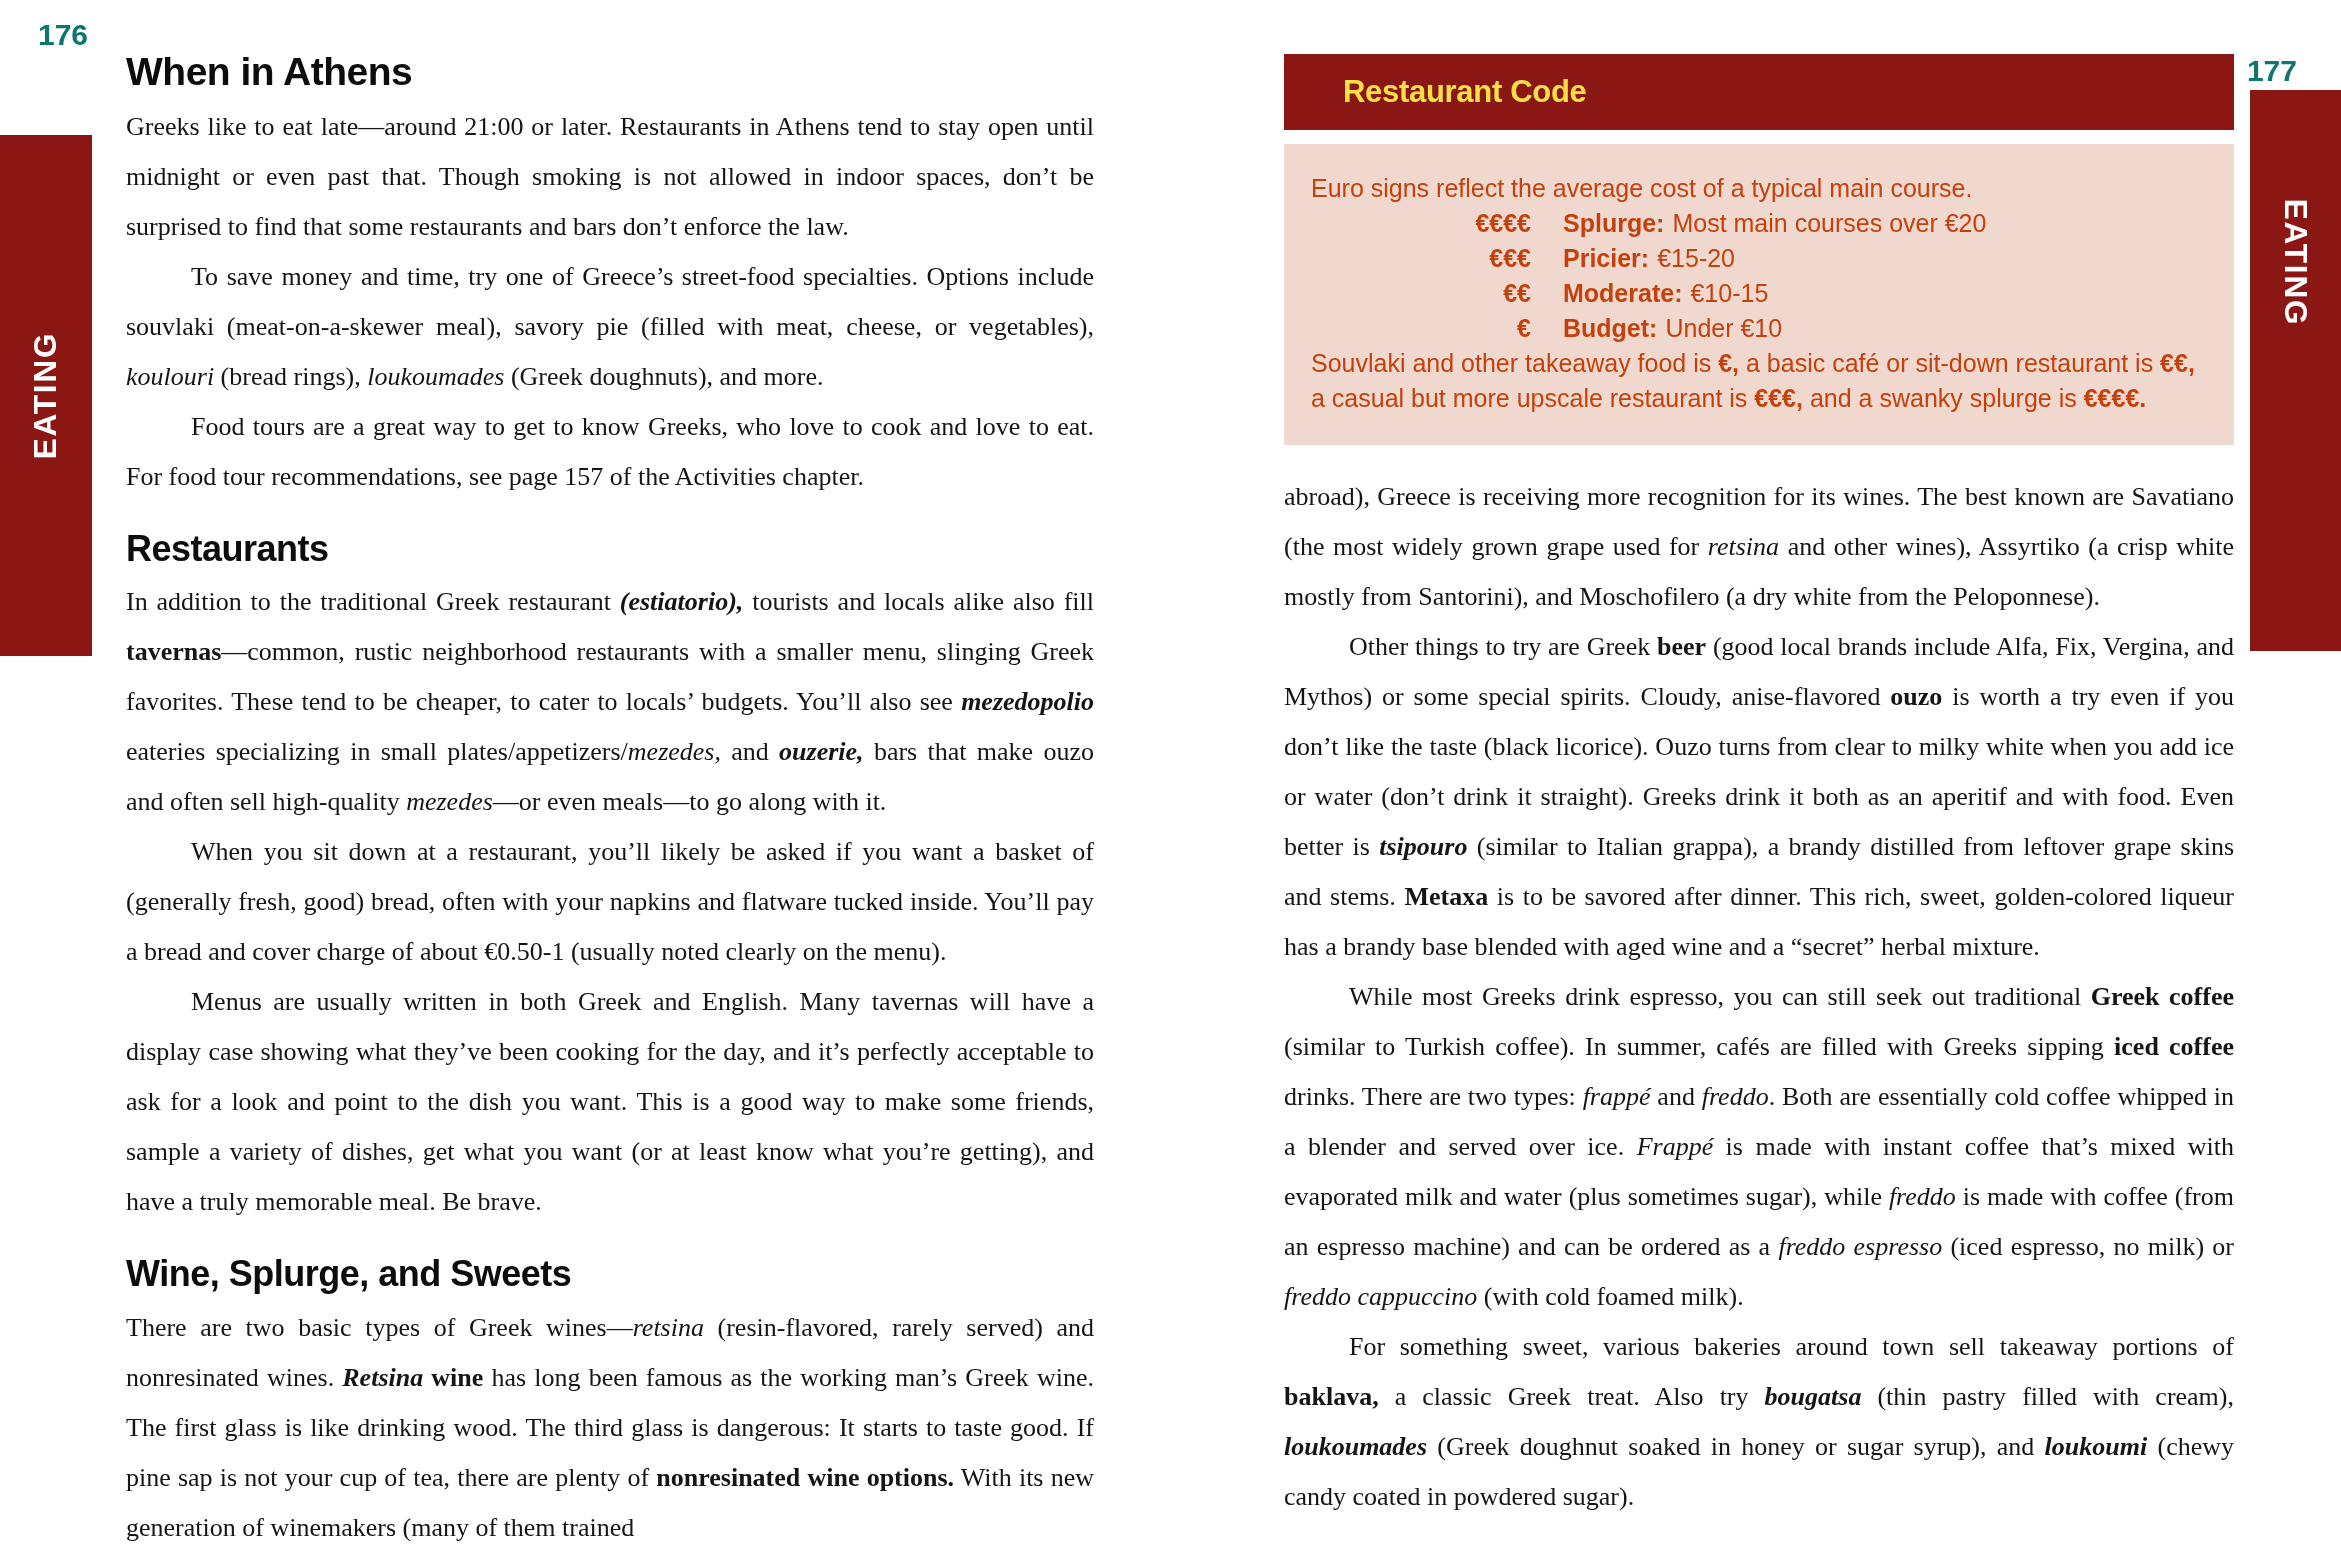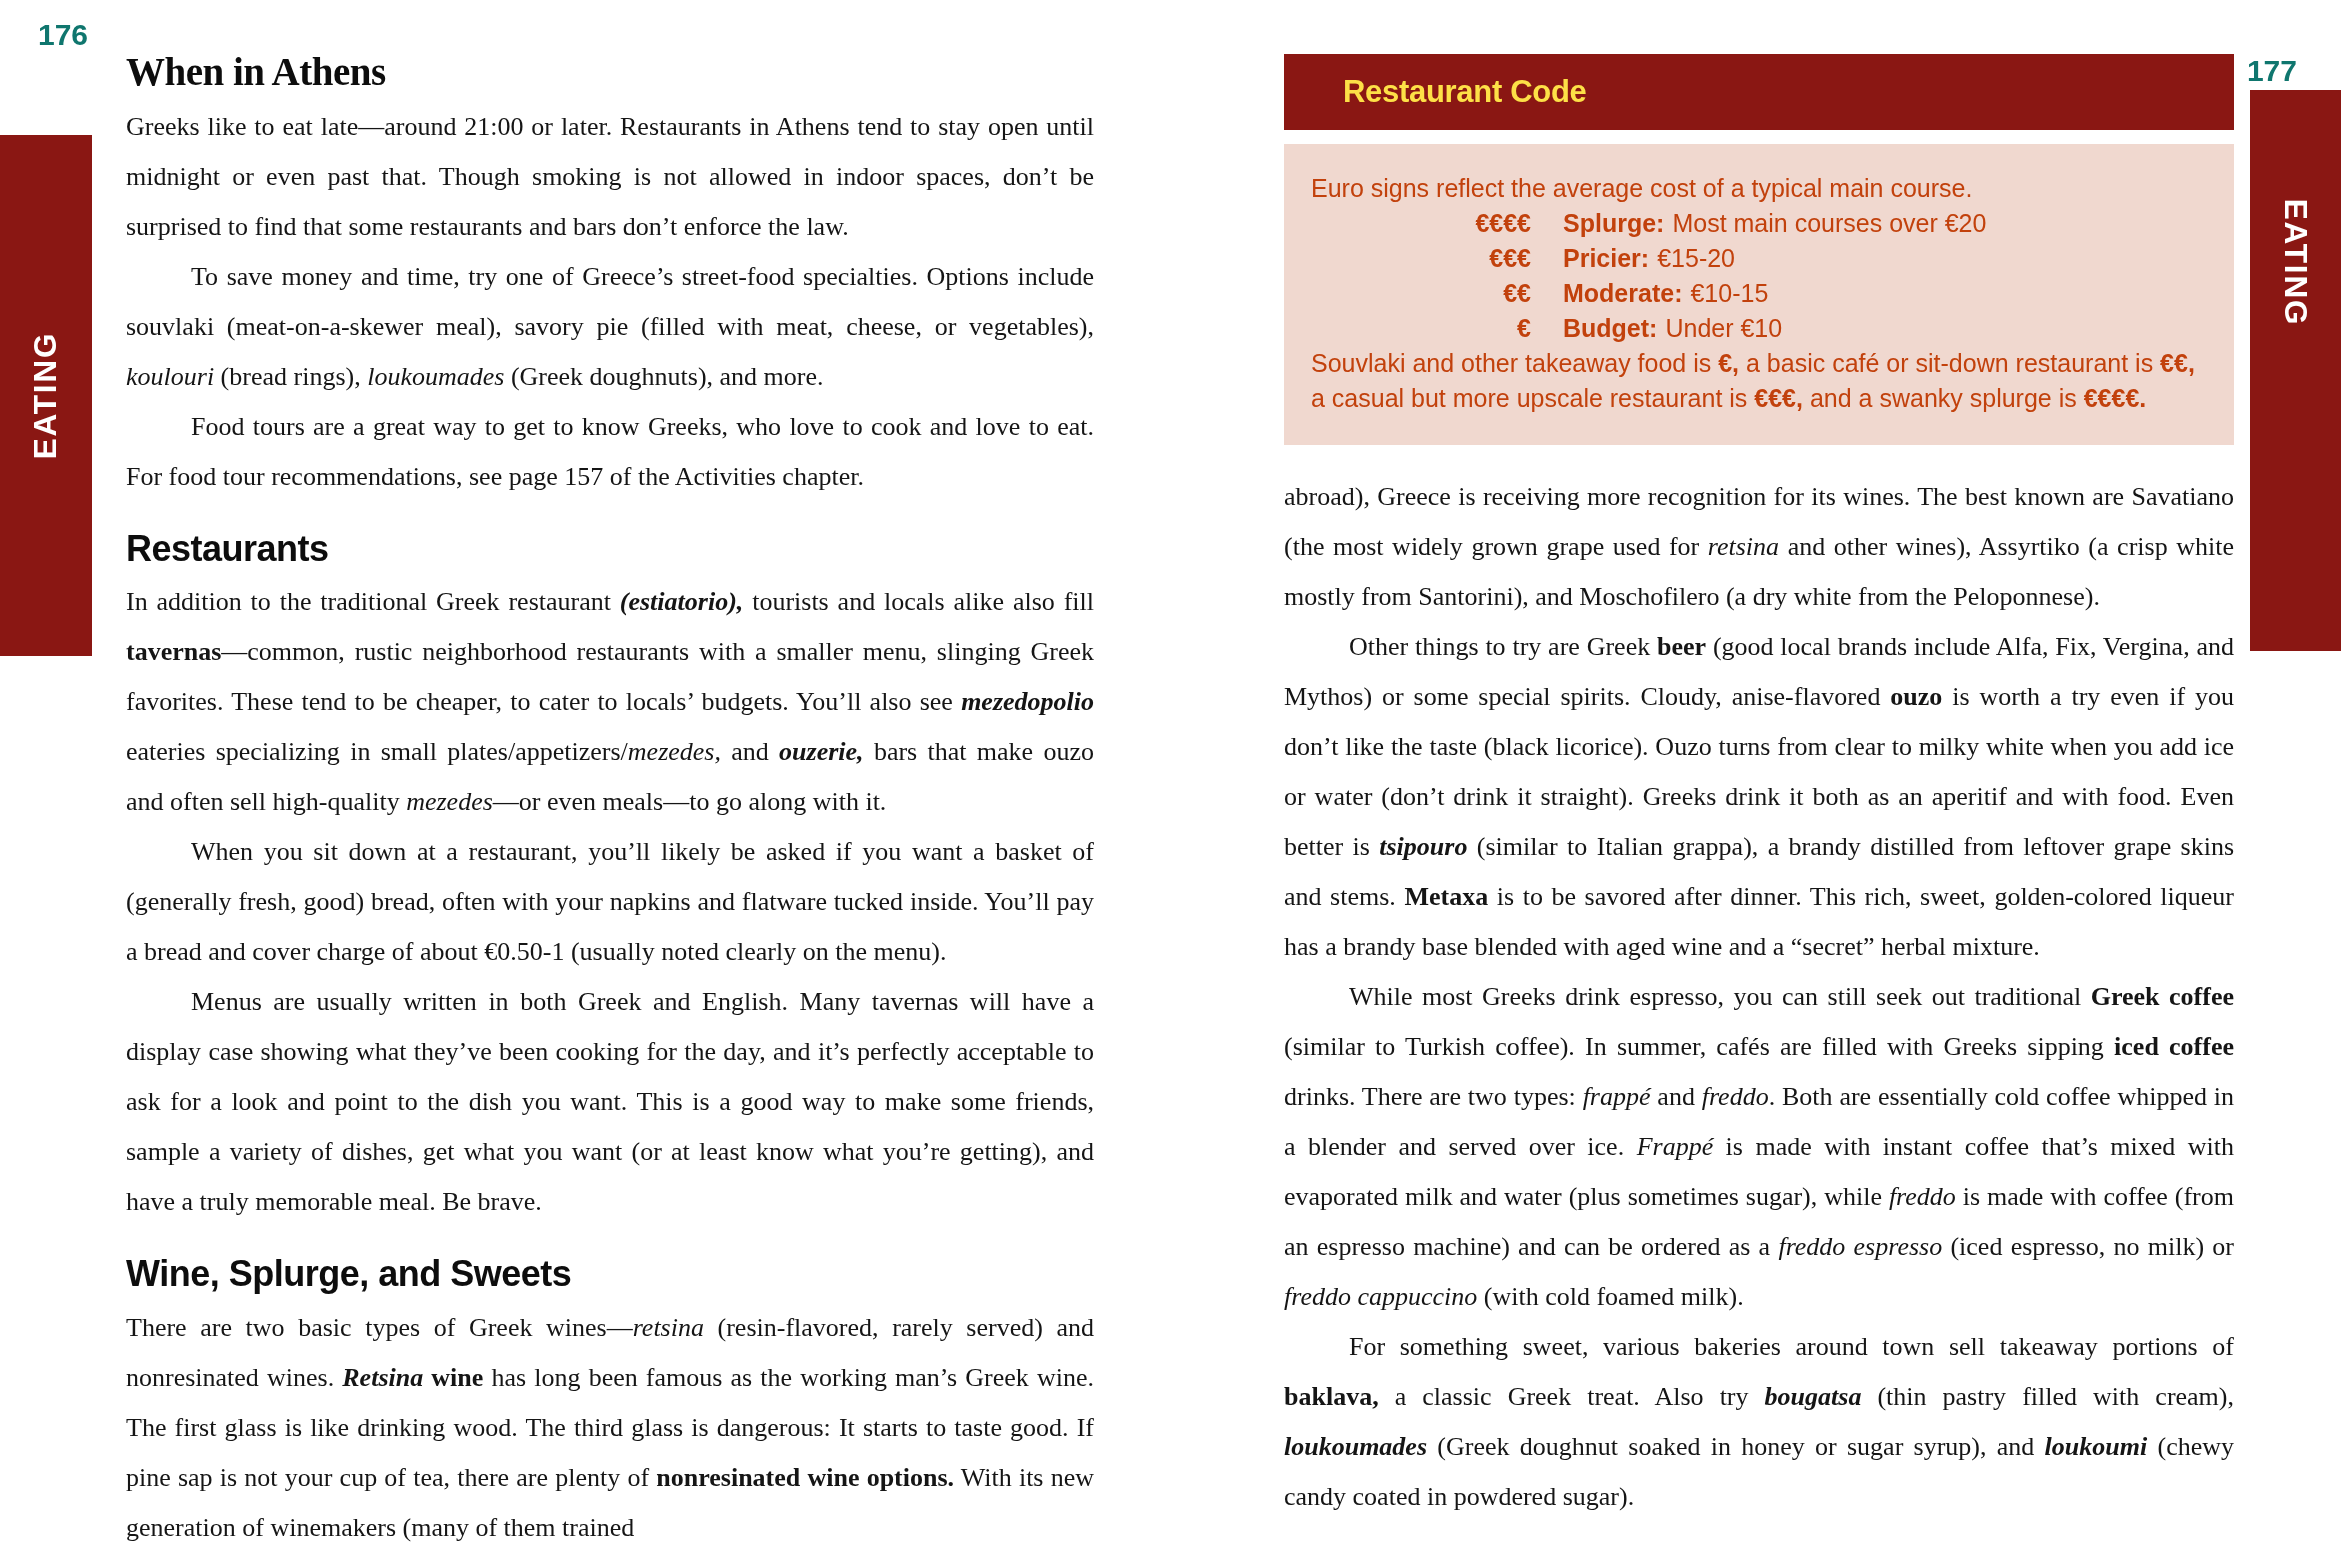--- a/index.html
+++ b/index.html
@@ -40,21 +40,21 @@
   .tab.left .tab-text{transform:rotate(-90deg);}
   .tab.right .tab-text{transform:translateY(-108px) rotate(90deg);}
   
   .col{position:absolute;top:50px;}
   .col.leftcol{left:126px;width:968px;}
   .col.rightcol{left:1284px;width:950px;top:54px;}
   h1,h2{
     font-family:"Liberation Sans",sans-serif;
     color:var(--head);margin:0;letter-spacing:-0.5px;
   }
-  h1{font-size:39px;line-height:1.12;margin-bottom:8px;font-family:Liberation Serif, serif;}
+  h1{font-size:39px;line-height:1.12;margin-bottom:8px;}
   h2{font-size:36px;line-height:1.1;margin-top:27px;margin-bottom:9px;}
   .para{
     margin:0;font-size:26px;line-height:50px;
     text-align:justify;
   }
   .para.indent{text-indent:65px;}
   .s-b{font-weight:bold;}
   .s-i{font-style:italic;}
   .s-bi{font-weight:bold;font-style:italic;}
   

